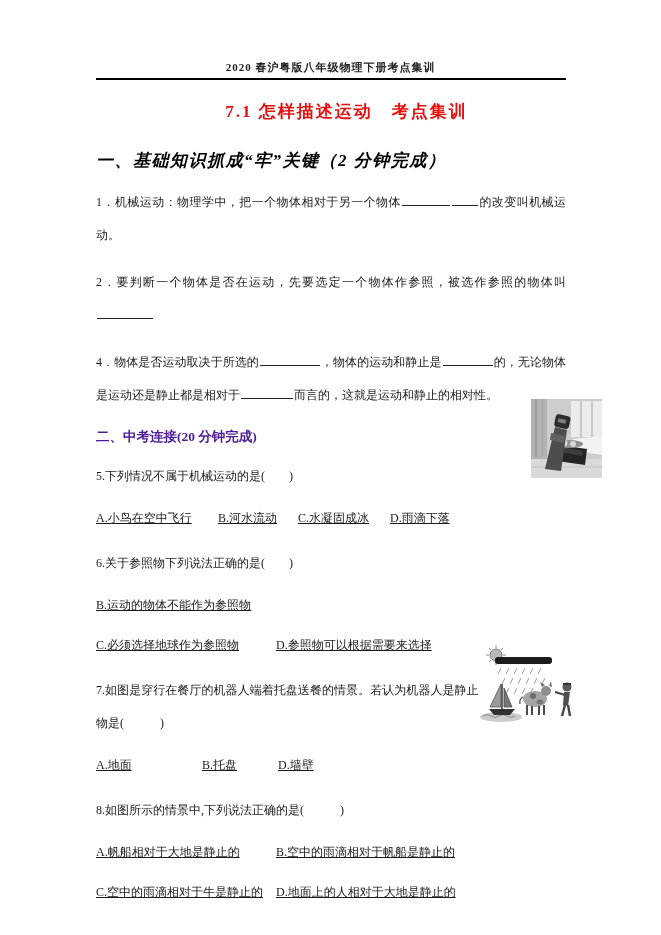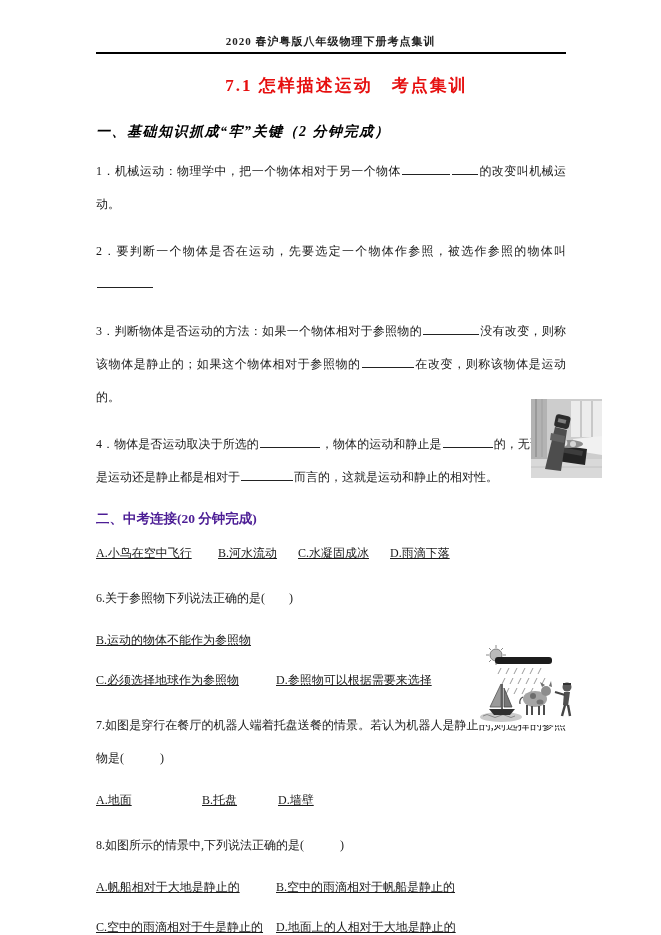--- a/index.html
+++ b/index.html
@@ -5,21 +5,21 @@
   html,body{margin:0;padding:0;background:#ffffff;}
   .page{
     position:relative;
     width:661px;height:935px;
     background:#ffffff;
     font-family:"Liberation Serif","DejaVu Serif",serif;
     color:#1a1a1a;
     overflow:hidden;
   }
   .doc-header{
-    padding-top:34px;
+    padding-top:60px;
     text-align:center;
     font-size:11px;
     font-weight:bold;
     letter-spacing:1px;
     color:#222;
   }
   .header-rule{
     margin:3px auto 0 auto;
     width:470px;
     border-top:2px solid #000;
@@ -36,21 +36,21 @@
   }
   .content{
     margin-left:96px;
     width:470px;
     font-size:12px;
   }
   .sec1-heading{
     margin-top:26px;
     font-weight:bold;
     font-style:italic;
-    font-size:14px;
+    font-size:17px;
     letter-spacing:1.5px;
     color:#000;
   }
   .sec2-heading{
     margin:16px 0 0 0;
     font-weight:bold;
     font-size:13.5px;
     color:#4c1d95;
   }
   .q{
@@ -92,26 +92,26 @@
   <h1 class="title">7.1 怎样描述运动　考点集训</h1>
 
   <div class="content">
 
     <div class="sec1-heading">一、基础知识抓成“牢”关键（2 分钟完成）</div>
 
     <p class="q"><span>1．机械运动：物理学中，把一个物体相对于另一个物体</span><span class="blank w48"></span><span class="blank w26"></span><span>的改变叫机械运动。</span></p>
 
     <p class="q"><span>2．要判断一个物体是否在运动，先要选定一个物体作参照，被选作参照的物体叫</span><span class="blank w56"></span></p>
 
-    <p class="q"><span>3．判断物体是否运动的方法：如果一个物体相对于参照物的</span><span class="blank w56"></span><span>没有改变，则称该物体是静止的；如果这个物体相对于参照物的</span><span class="blank w52"></span><span>在改变，则称该物体是运动的。</span></p>
 
     <p class="q"><span>4．物体是否运动取决于所选的</span><span class="blank w60"></span><span>，物体的运动和静止是</span><span class="blank w50"></span><span>的，无论物体是运动还是静止都是相对于</span><span class="blank w52"></span><span>而言的，这就是运动和静止的相对性。</span></p>
 
     <div class="sec2-heading">二、中考连接(20 分钟完成)</div>
 
+    <p class="q">5.下列情况不属于机械运动的是(　　)</p>
     <div class="opts q5o">
       <span class="oa">A.小鸟在空中飞行</span>
       <span class="ob">B.河水流动</span>
       <span class="oc">C.水凝固成冰</span>
       <span class="od">D.雨滴下落</span>
     </div>
 
     <p class="q">6.关于参照物下列说法正确的是(　　)</p>
     <div class="opts two">
       <span class="ob">B.运动的物体不能作为参照物</span>

